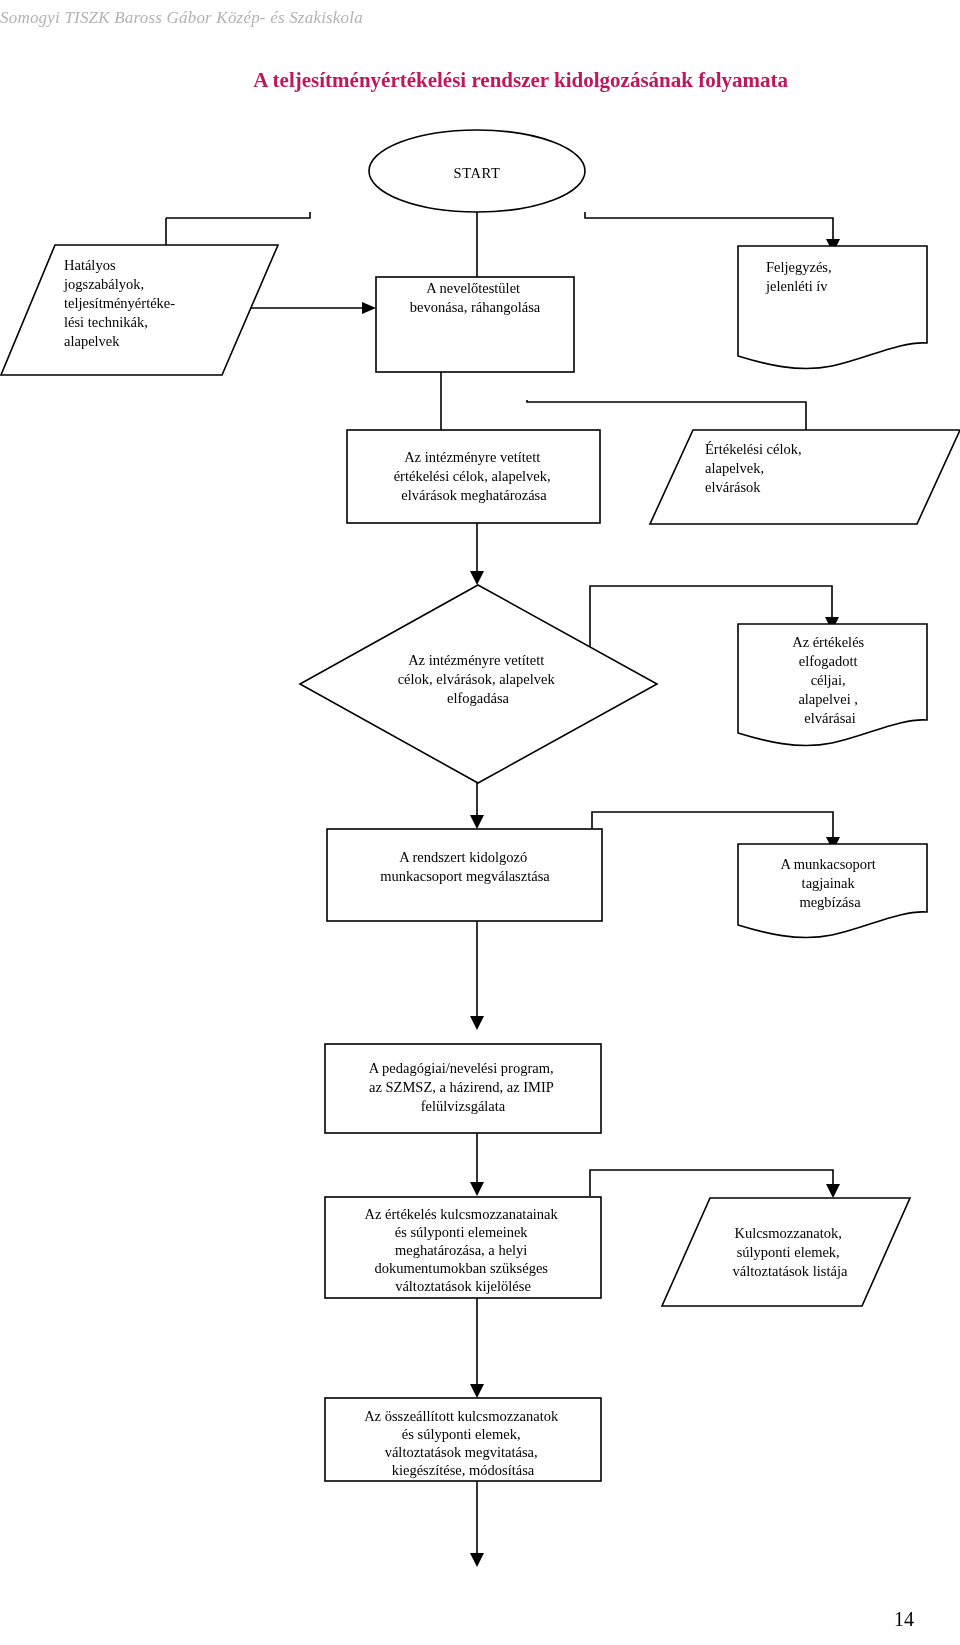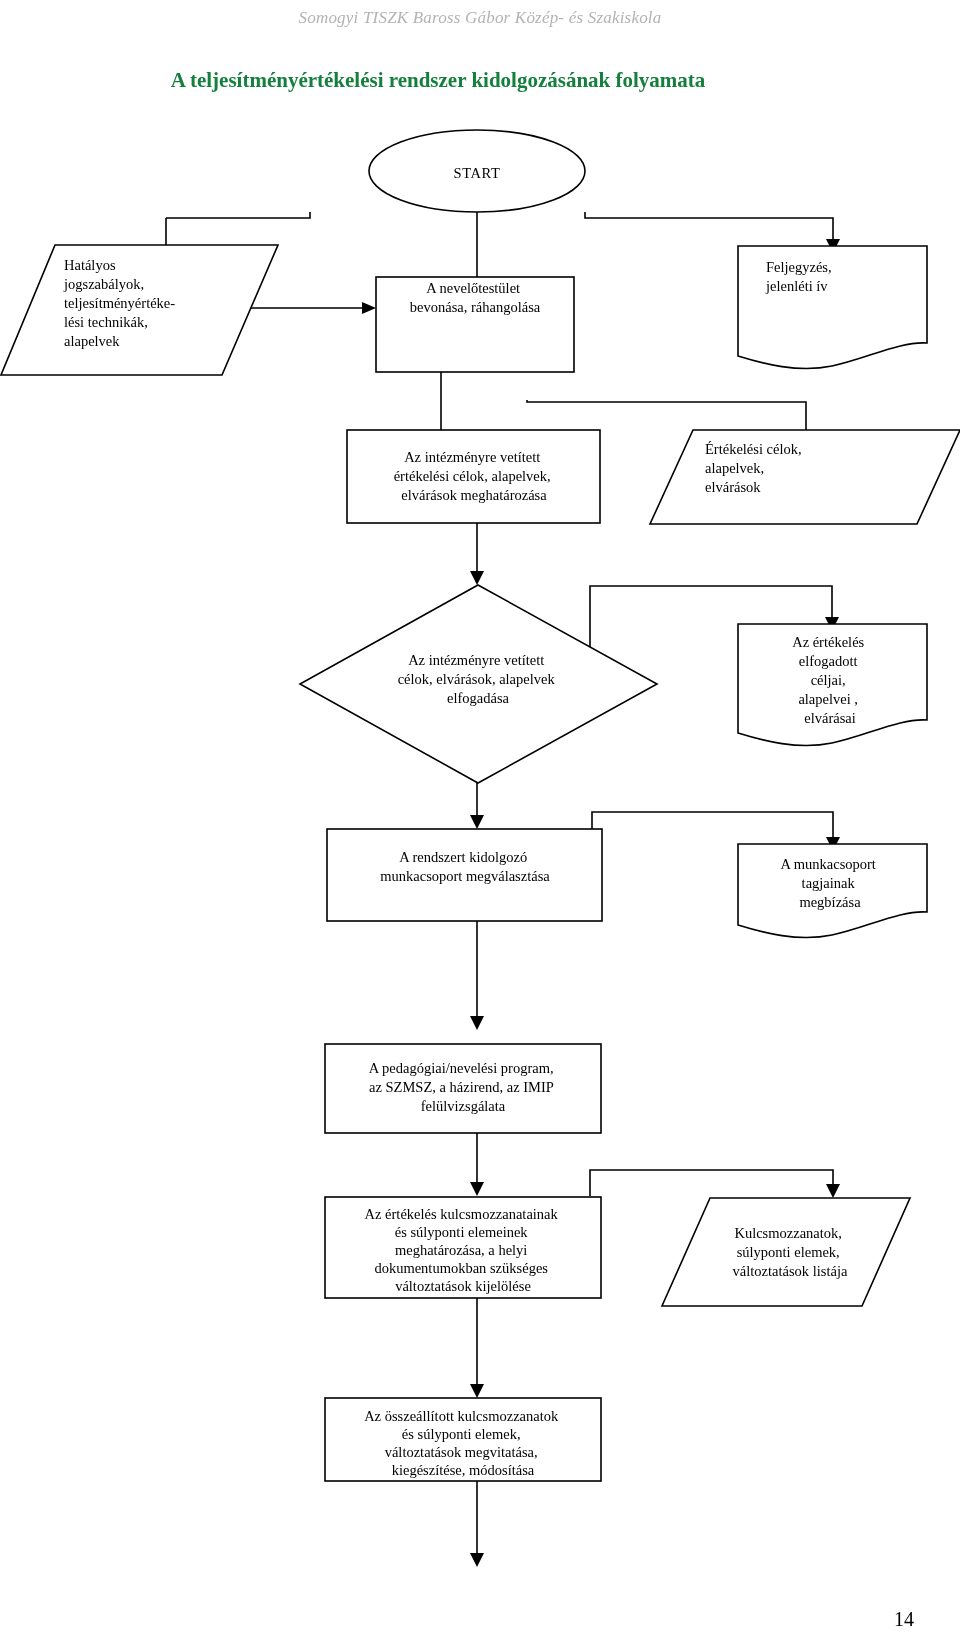--- a/index.html
+++ b/index.html
@@ -19,38 +19,38 @@
     position: relative;
     width: 960px;
     height: 1645px;
     background: #ffffff;
   }
   .running-header {
     position: absolute;
     top: 8px;
     left: 0;
     width: 960px;
-    text-align: center;
+    text-align: left;
     font-family: "Liberation Serif", "DejaVu Serif", serif;
     font-style: italic;
     font-size: 17px;
     color: #b3b3b3;
     letter-spacing: 0.2px;
     white-space: nowrap;
   }
   .page-title {
     position: absolute;
     top: 68px;
     left: 88px;
     width: 700px;
-    text-align: center;
+    text-align: right;
     font-family: "Liberation Serif", "DejaVu Serif", serif;
     font-weight: bold;
     font-size: 21px;
-    color: #15803d;
+    color: #be185d;
     white-space: nowrap;
   }
   .page-number {
     position: absolute;
     bottom: 14px;
     right: 46px;
     font-family: "Liberation Serif", "DejaVu Serif", serif;
     font-size: 20px;
     color: #000000;
     margin-left: 32px;

